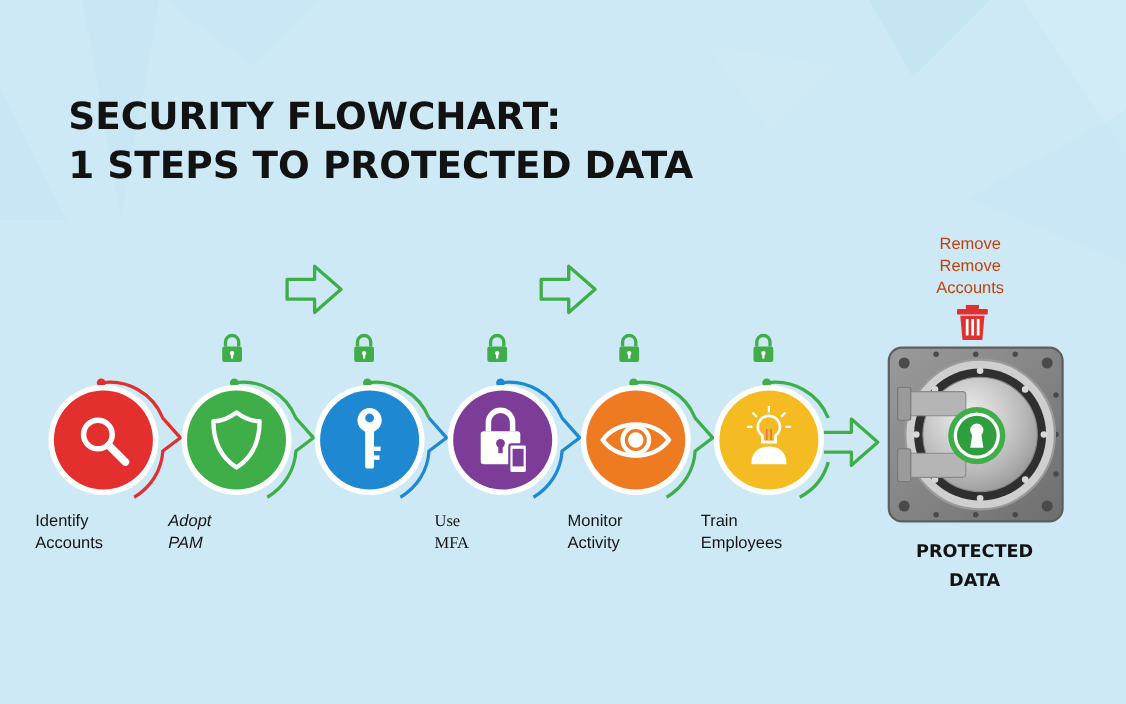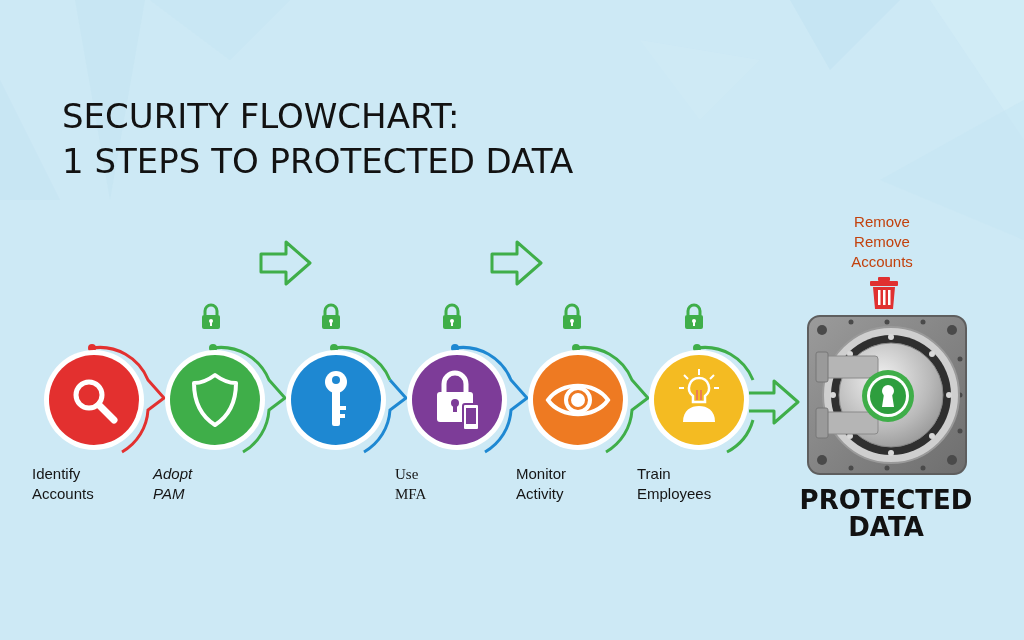--- a/index.html
+++ b/index.html
@@ -5,23 +5,23 @@
   * { box-sizing: border-box; margin: 0; padding: 0; }
   html, body { width: 1024px; height: 640px; overflow: hidden; }
   body {
     position: relative;
     background: #cde9f5;
     font-family: "Liberation Sans", "DejaVu Sans", sans-serif;
     color: #111;
   }
   .bg-facet { position: absolute; pointer-events: none; }
   .title {
-    position: absolute; left: 62px; top: 94px;
+    position: absolute; left: 62px; top: 84px;
     font-family: "DejaVu Sans", sans-serif;
-    font-weight: 400; font-size: 34px; line-height: 45px;
+    font-weight: 700; font-size: 34px; line-height: 45px;
     letter-spacing: 0px; color: #121212;
   }
   .title div { white-space: nowrap; }
   .step {
     position: absolute; top: 340px; width: 120px; height: 160px;
   }
   .step svg.ring { position: absolute; left: 0; top: 0; }
   .step .label {
     position: absolute; top: 124px; left: -10px; width: 120px;
     text-align: left; font-size: 15px; line-height: 20px; color: #151515;
@@ -31,21 +31,21 @@
   }
   .big-arrow { position: absolute; }
   .vault { position: absolute; left: 806px; top: 314px; }
   .remove-label {
     position: absolute; left: 830px; top: 212px; width: 104px;
     text-align: center; font-size: 15px; line-height: 20px; color: #c2410c;
   }
   .trash { position: absolute; left: 869px; top: 277px; }
   .protected-label {
     position: absolute; left: 796px; top: 487px; width: 180px;
-    text-align: center; font-weight: 700; font-size: 26px; line-height: 27px;
+    text-align: center; font-weight: 700; font-size: 16px; line-height: 27px;
     font-family: "DejaVu Sans", sans-serif; color: #121212;
   }
 </style>
 </head>
 <body>
 
 <svg class="bg-facet" width="1024" height="640" style="left:0;top:0;">
   <polygon points="75,0 145,0 110,200" fill="#c4e4f2" opacity="0.6"></polygon>
   <polygon points="150,0 290,0 230,60" fill="#c6e5f3" opacity="0.5"></polygon>
   <polygon points="0,80 60,200 0,200" fill="#c4e3f1" opacity="0.5"></polygon>

